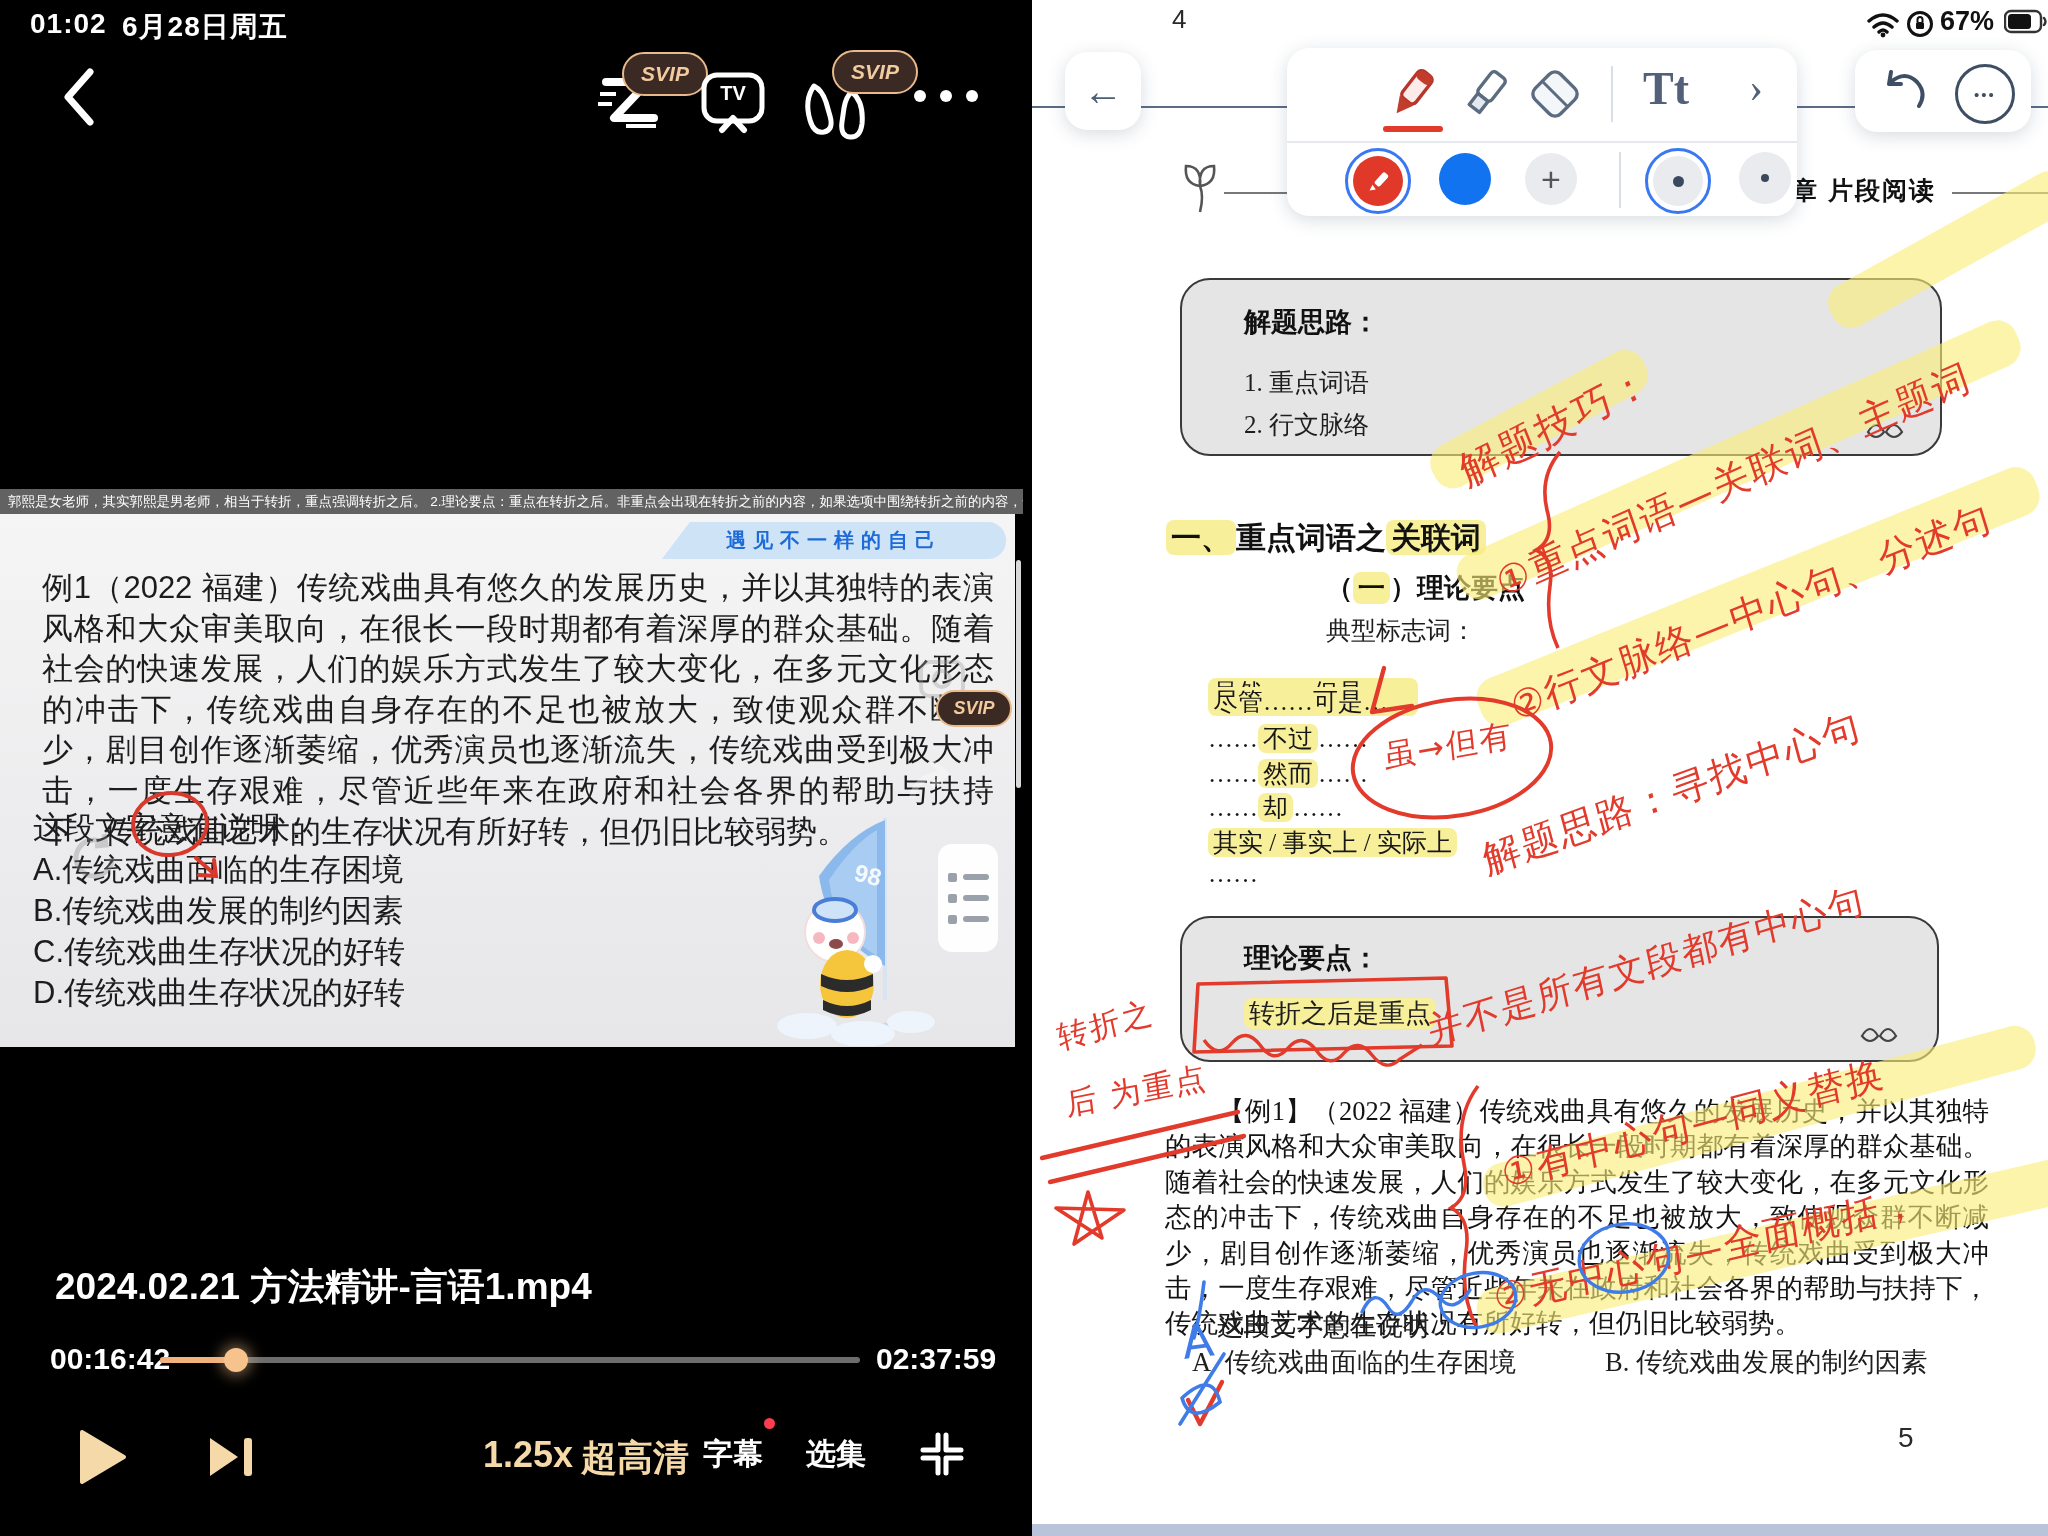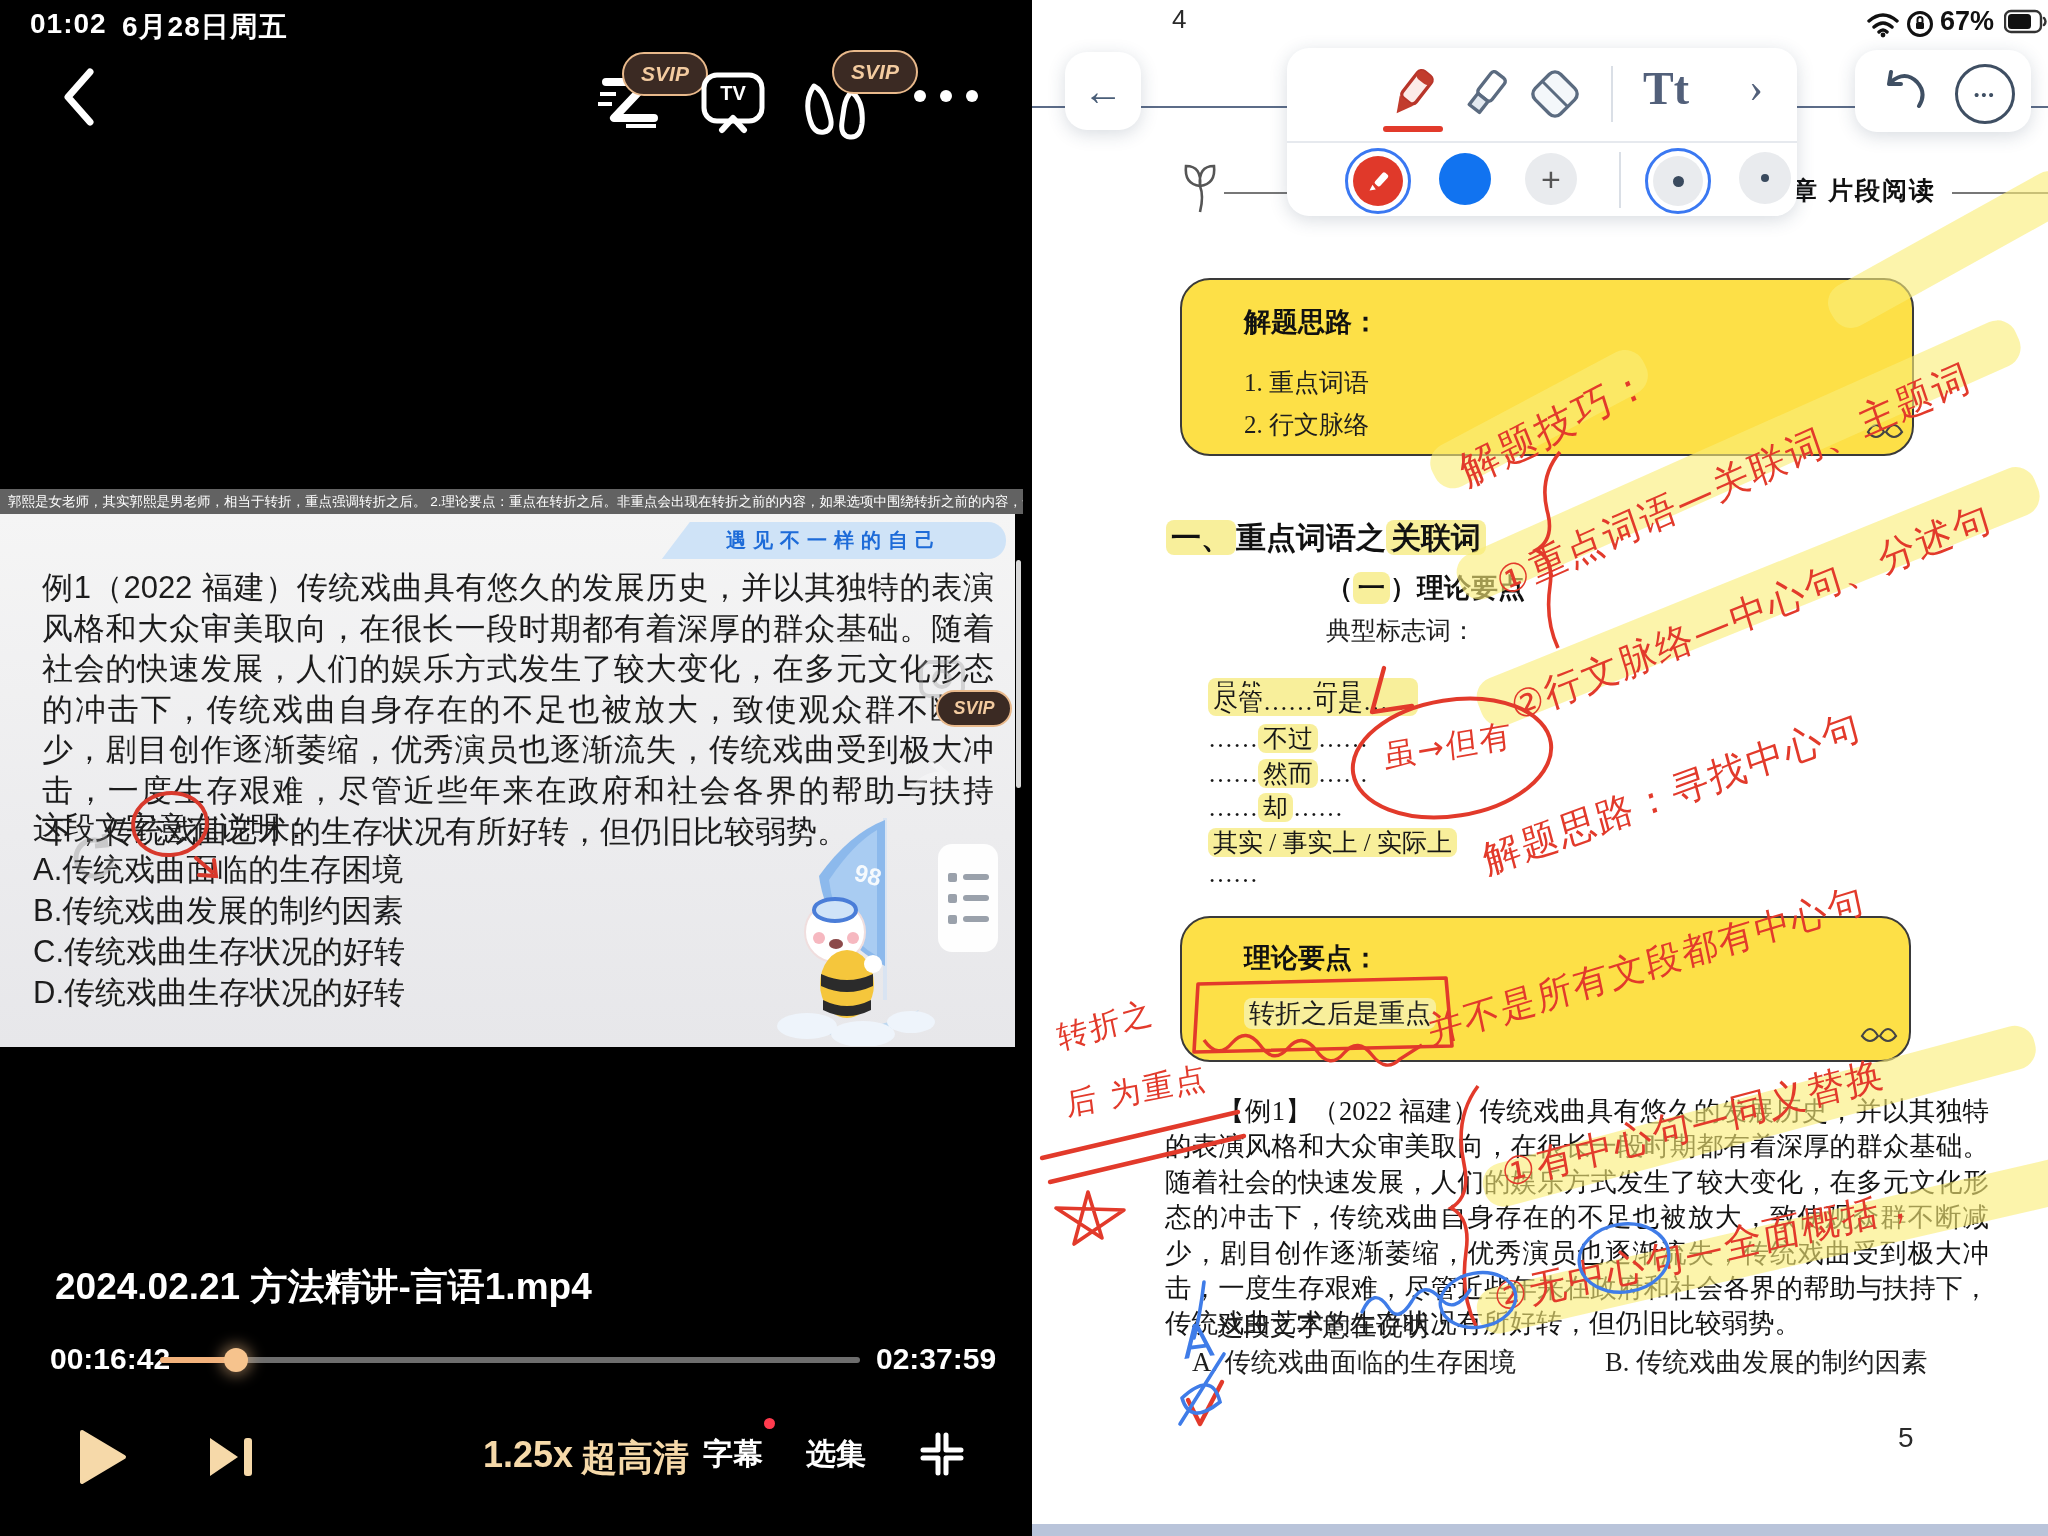--- a/index.html
+++ b/index.html
@@ -43,21 +43,21 @@
   
   .right-pane{position:absolute;left:1032px;top:0;width:1016px;height:1536px;background:#fff;
               font-family:"Liberation Serif",serif;color:#1e1e1e;}
   .pageline{position:absolute;left:0;top:106px;width:1016px;height:2px;background:#5c6c88;z-index:1;}
   .card{background:#fff;border-radius:22px;box-shadow:0 4px 18px rgba(40,60,90,.18);z-index:10;}
   .tool-glyph{color:#52607a;font-weight:800;}
   .round-dot{border-radius:50%;}
   .sizedot{background:#e9ebee;border-radius:50%;display:flex;align-items:center;justify-content:center;}
   .blue-ring{border:3px solid #3a78f2;border-radius:50%;}
   .notes-sans{font-family:"Liberation Sans",sans-serif;font-weight:700;color:#111;}
-  .box{border:2px solid #3a3a3a;border-radius:30px;background:#fde047;}
+  .box{border:2px solid #3a3a3a;border-radius:30px;background:#e5e5e5;padding-left:28px;}
   .hl-y{background:#f8ef9b;border-radius:8px;padding:1px 5px;box-decoration-break:clone;}
   .hl-y:empty{display:none;padding:0;background:none;}
   .mkline{position:absolute;left:176px;font-size:25px;color:#161616;}
   .ex-text{font-size:26.5px;line-height:35.4px;text-align:justify;text-indent:2em;color:#141414;}
   .yband{position:absolute;background:rgba(250,238,120,.62);border-radius:20px;z-index:2;transform-origin:left center;}
   .hw{position:absolute;color:#e23a2b;font-family:"DejaVu Sans",sans-serif;white-space:nowrap;
       z-index:3;transform-origin:left center;letter-spacing:2px;}
   .hw-blue{color:#3f7ce8;}
   .pagenum{font-size:26px;color:#2a2a2a;font-family:"Liberation Sans",sans-serif;}
   .bottom-strip{position:absolute;left:0;top:1524px;width:1016px;height:12px;background:#b9c4da;}

